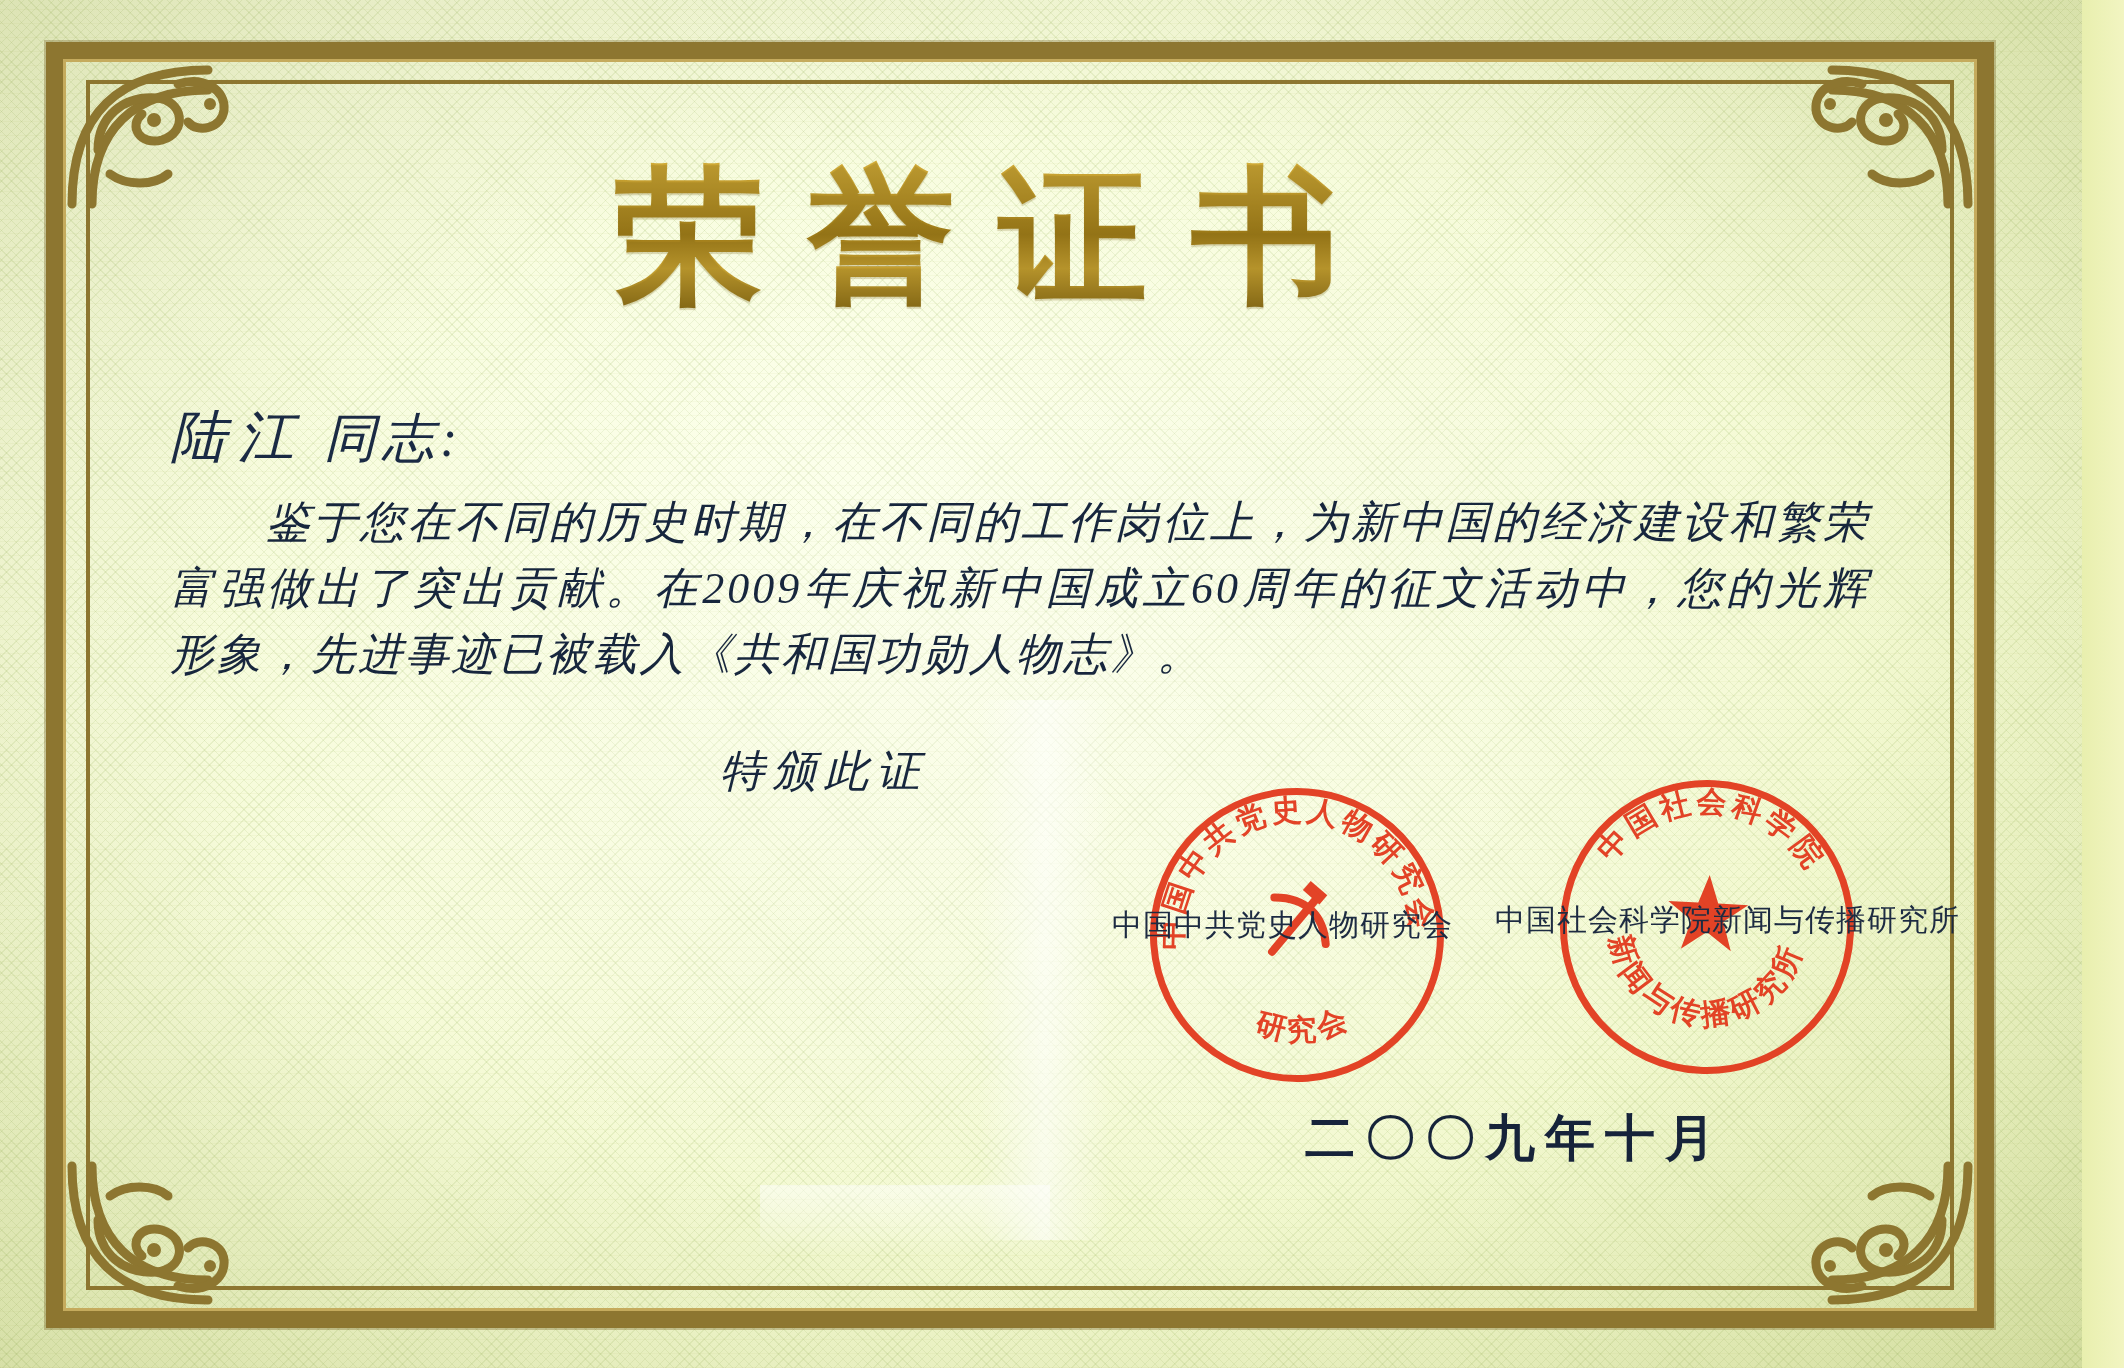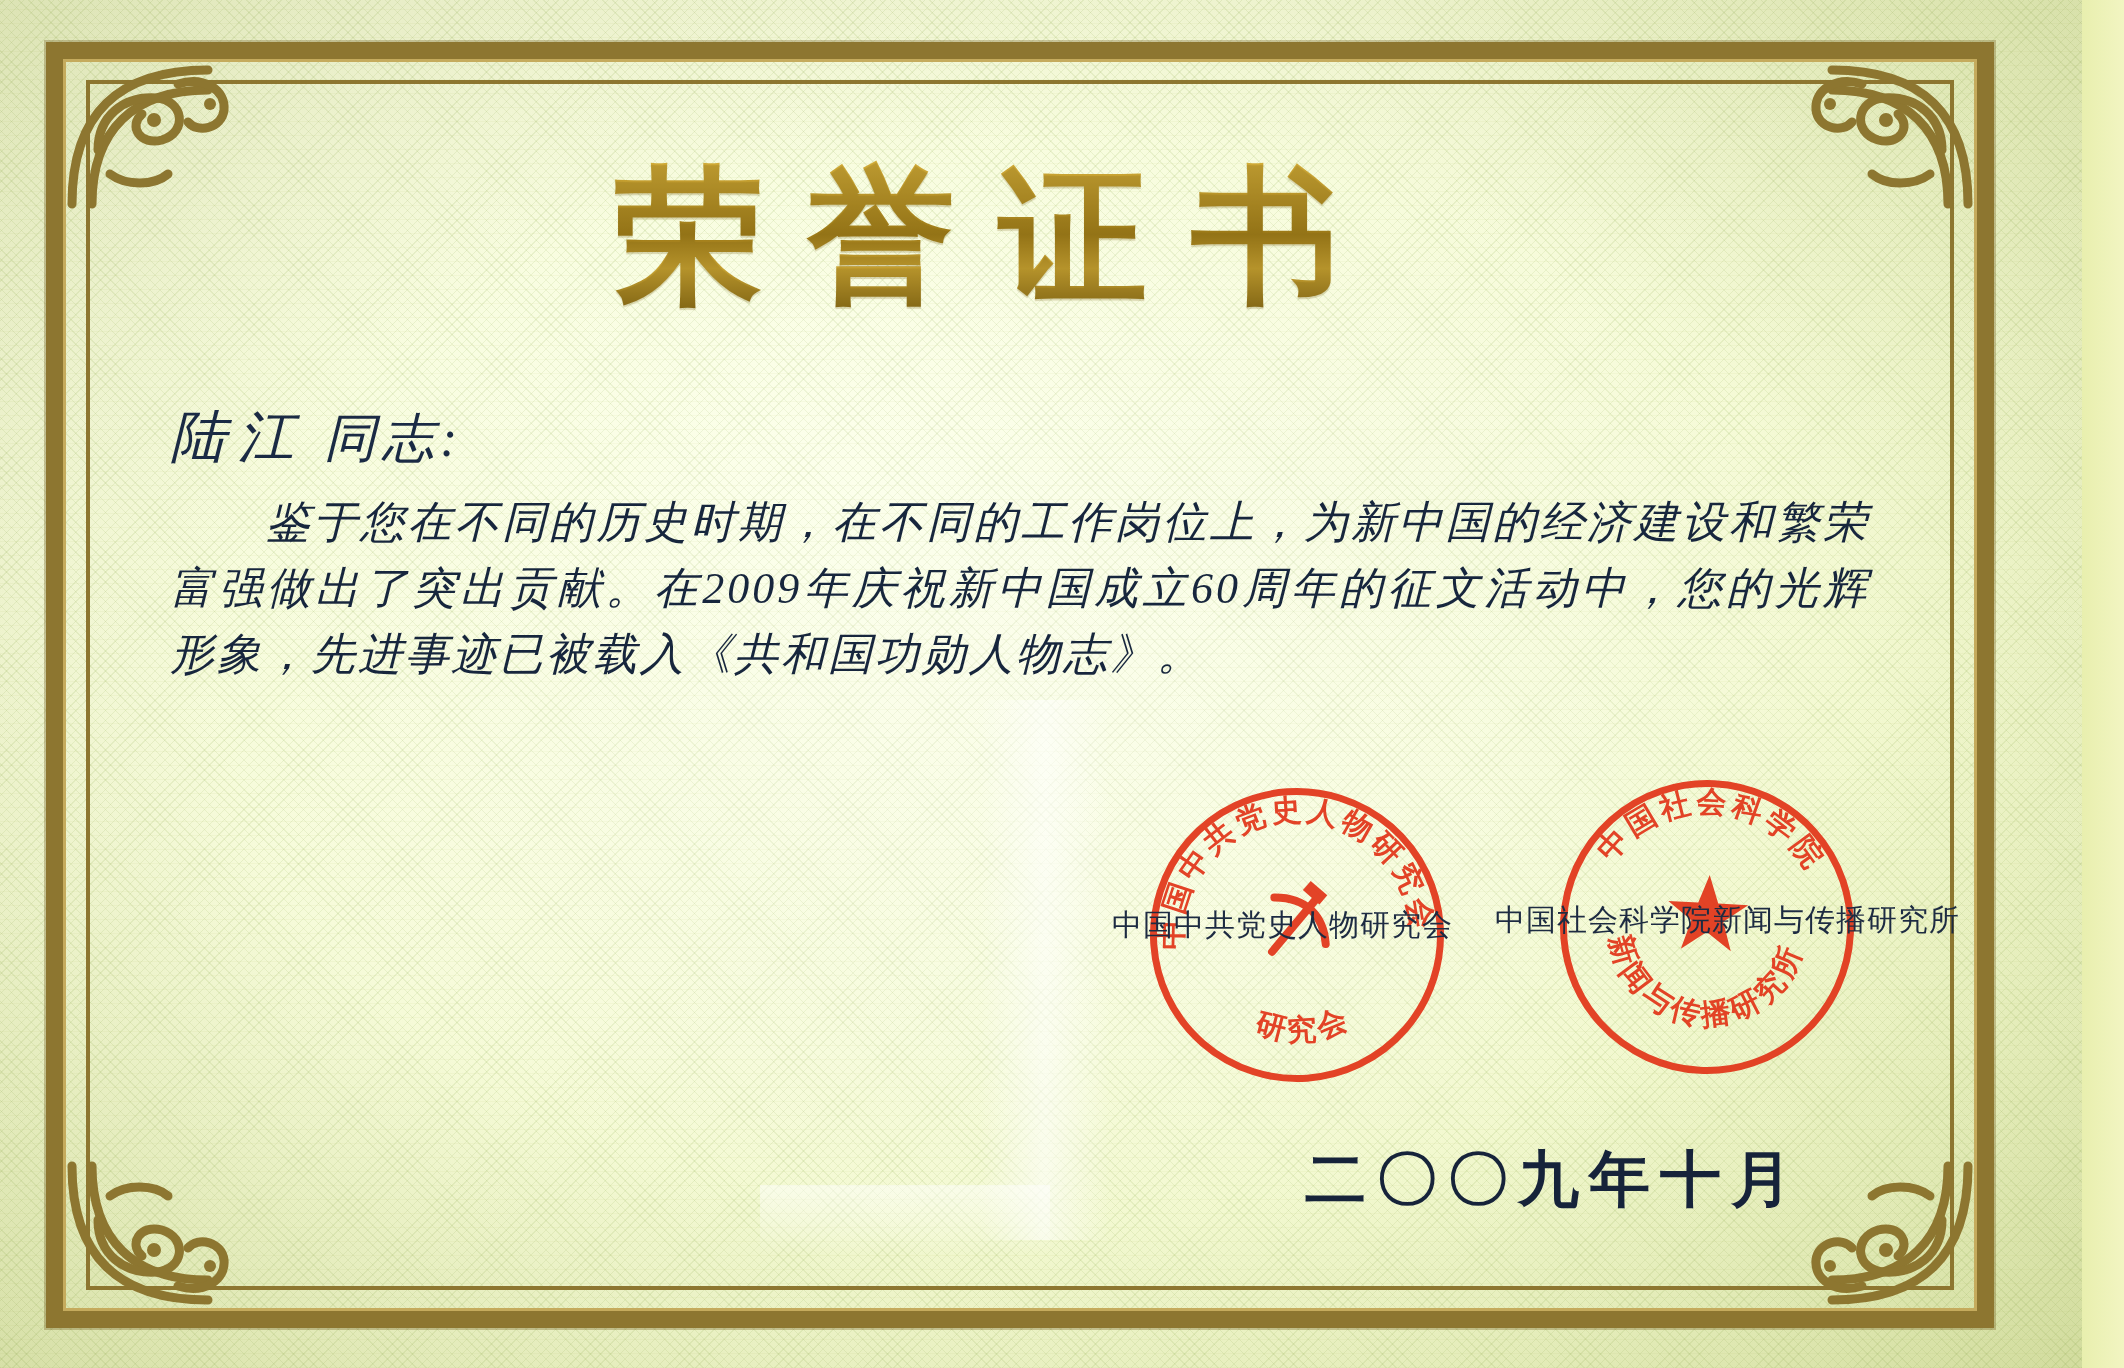--- a/index.html
+++ b/index.html
@@ -202,22 +202,22 @@
     letter-spacing: 1px;
     font-family: "Liberation Serif", serif;
     white-space: nowrap;
   }
   .caption-left  { left: 1112px; top: 905px; }
   .caption-right { left: 1495px; top: 900px; }
 
   .date {
     position: absolute;
     left: 1305px;
-    top: 1139px;
-    font-size: 61px;
+    top: 1105px;
+    font-size: 50px;
     letter-spacing: 10px;
     color: #16233a;
     font-family: "Liberation Serif", serif;
     font-weight: bold;
   }
 
   .inner-bottom-band {
     position: absolute;
     left: 760px;
     top: 1185px;
@@ -295,20 +295,21 @@
     <div class="title">荣誉证书</div>
 
     <div class="salutation">
       <span class="name">陆江</span><span>同志:</span>
     </div>
 
     <div class="body-text">
       <p>鉴于您在不同的历史时期，在不同的工作岗位上，为新中国的经济建设和繁荣富强做出了突出贡献。在2009年庆祝新中国成立60周年的征文活动中，您的光辉形象，先进事迹已被载入《共和国功勋人物志》。</p>
     </div>
 
+    <div class="closing">特颁此证</div>
 
     <div class="seal seal-left">
       <svg class="seal-svg" viewBox="0 0 294 294" xmlns="http://www.w3.org/2000/svg">
         <defs>
           <path id="arcTopL" d="M 32 147 A 115 115 0 0 1 262 147"></path>
           <path id="arcBotL" d="M 42 147 A 105 105 0 0 0 252 147"></path>
         </defs>
         <text><textPath href="#arcTopL" startOffset="50%" text-anchor="middle">中国中共党史人物研究会</textPath></text>
         <text><textPath href="#arcBotL" startOffset="50%" text-anchor="middle">研究会</textPath></text>
       </svg>

